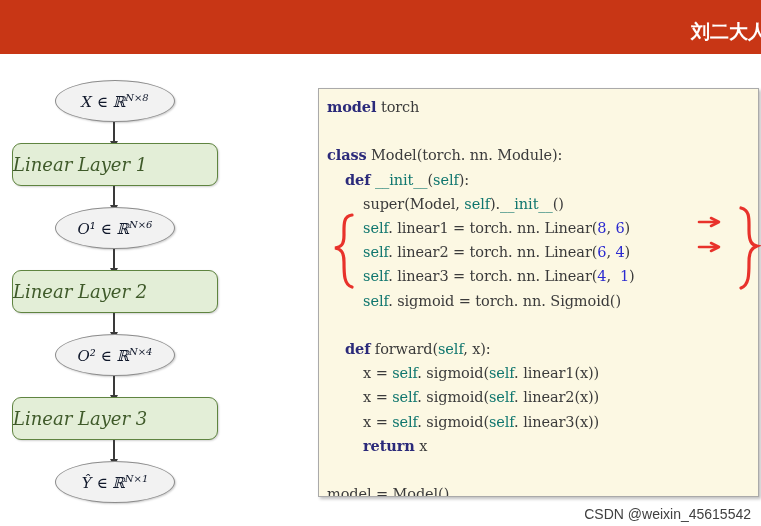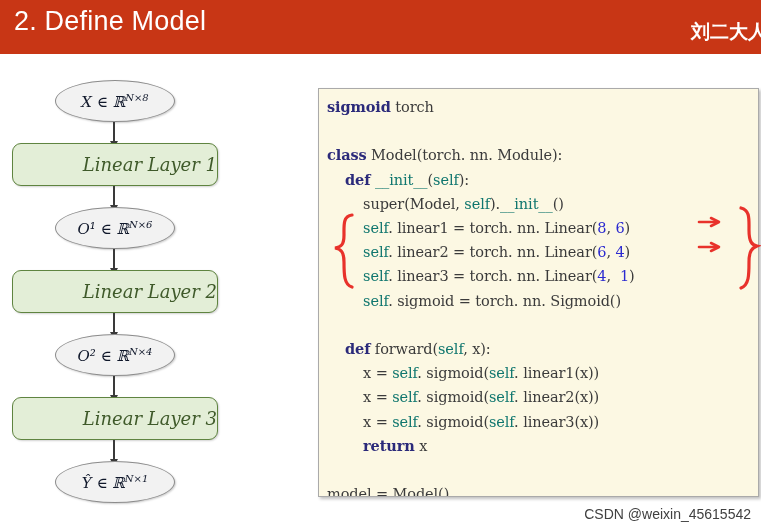--- a/index.html
+++ b/index.html
@@ -83,21 +83,21 @@
     position: absolute;
     left: 12px;
     width: 206px;
     height: 43px;
     background: #e3eed7;
     border: 1.6px solid #5f8440;
     border-radius: 9px;
     box-sizing: border-box;
     display: flex;
     align-items: center;
-    justify-content: flex-end;
+    justify-content: flex-start;
     box-shadow: 1px 1px 2px rgba(0,0,0,0.18);
   }
   .node-box .lbl {
     font-family: "DejaVu Serif", serif;
     font-style: italic;
     font-size: 18px;
     color: #3f5a2a;
     white-space: nowrap;
   }
 
@@ -164,21 +164,20 @@
     font-size: 14px;
     color: #404040;
     font-family: "Liberation Sans", sans-serif;
     white-space: nowrap;
   }
 </style>
 </head>
 <body>
 
 <div id="header-bar">
-  <div id="slide-title">2. Define Model</div>
   <div id="author-name">刘二大人</div>
 </div>
 
 <div id="diagram">
 
   <div class="node-ellipse" style="top:26px">
     <span class="lbl">
       <span>X ∈ ℝ</span><sup>N×8</sup>
     </span>
   </div>
@@ -214,21 +213,21 @@
   <div class="arrow" style="top:386px; height:20px"></div>
 
   <div class="node-ellipse" style="top:407px">
     <span class="lbl">
       <span>Ŷ ∈ ℝ</span><sup>N×1</sup>
     </span>
   </div>
 </div>
 
 <div id="code-panel">
-  <div id="code-text"><span class="kw">sigmoid</span><span class="pln"> torch</span>
+  <div id="code-text"><span class="kw">model</span><span class="pln"> torch</span>
 
 <span class="kw">class</span><span class="pln"> Model(torch. nn. Module):</span>
 <span class="pln">    </span><span class="kw">def</span><span class="pln"> </span><span class="mag">__init__</span><span class="pln">(</span><span class="self">self</span><span class="pln">):</span>
 <span class="pln">        super(Model, </span><span class="self">self</span><span class="pln">).</span><span class="mag">__init__</span><span class="pln">()</span>
 <span class="pln">        </span><span class="self">self</span><span class="pln">. linear1 = torch. nn. Linear(</span><span class="num">8</span><span class="pln">, </span><span class="num">6</span><span class="pln">)</span>
 <span class="pln">        </span><span class="self">self</span><span class="pln">. linear2 = torch. nn. Linear(</span><span class="num">6</span><span class="pln">, </span><span class="num">4</span><span class="pln">)</span>
 <span class="pln">        </span><span class="self">self</span><span class="pln">. linear3 = torch. nn. Linear(</span><span class="num">4</span><span class="pln">,  </span><span class="num">1</span><span class="pln">)</span>
 <span class="pln">        </span><span class="self">self</span><span class="pln">. sigmoid = torch. nn. Sigmoid()</span>
 
 <span class="pln">    </span><span class="kw">def</span><span class="pln"> forward(</span><span class="self">self</span><span class="pln">, x):</span>

